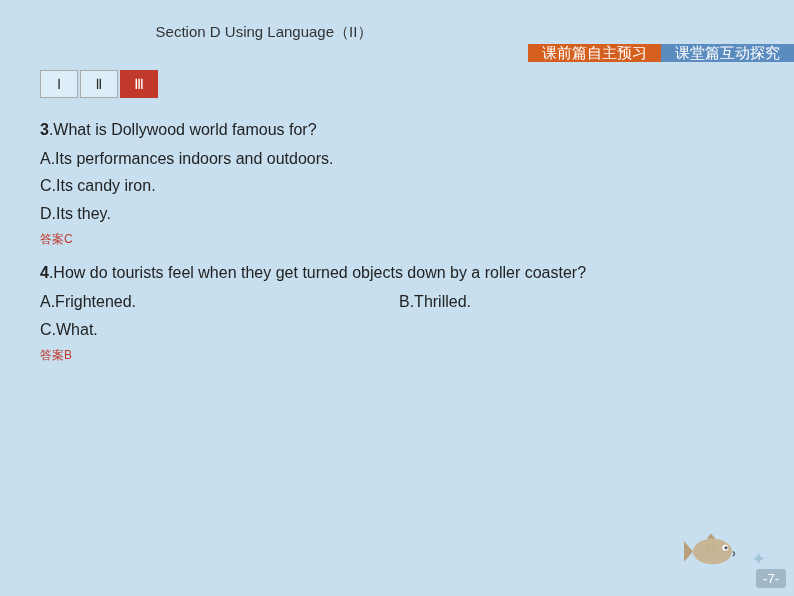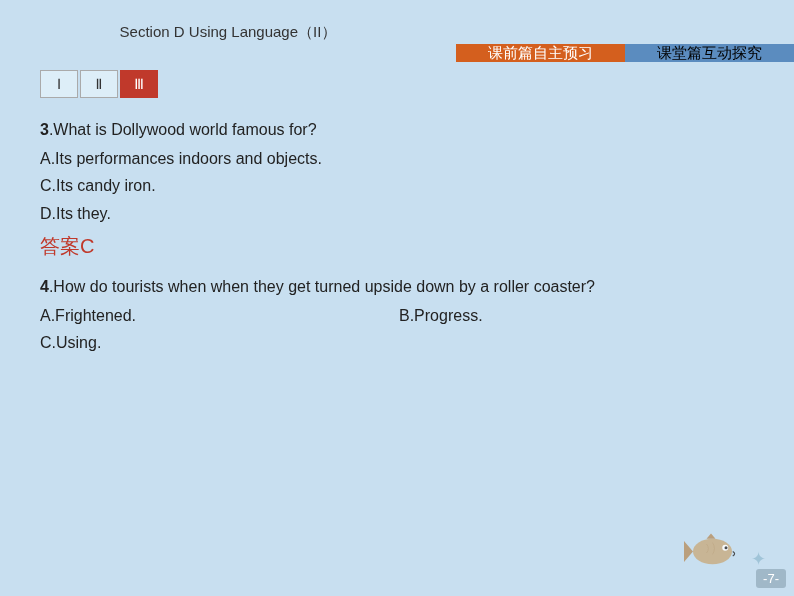--- a/index.html
+++ b/index.html
@@ -27,34 +27,34 @@
       font-size: 15px;
       color: #333;
       line-height: 1.4;
       text-align: center;
       padding: 20px 10px;
     }
     .header-btn {
       display: flex;
       align-items: center;
       justify-content: center;
-      padding: 0 32px;
+      padding: 0 14px;
       font-size: 15px;
       color: #fff;
       cursor: pointer;
       min-width: 130px;
       text-align: center;
       margin-top: 44px;
     }
     .header-btn.active {
       background: #d45f1e;
     }
     .header-btn.inactive {
       background: #5b8cbf;
-      color: #000000;
+      color: #ffffff;
     }
 
     
     .tab-bar {
       display: flex;
       background: #c8dff0;
       padding: 8px 40px 0 40px;
       gap: 2px;
     }
     .tab {
@@ -91,21 +91,21 @@
     .bold {
       font-weight: bold;
     }
     .options-grid {
       display: grid;
       grid-template-columns: 1fr 1fr;
       gap: 0 4px;
     }
     .answer {
       color: #c0392b;
-      font-size: 20px;
+      font-size: 12px;
       margin-top: 2px;
       margin-bottom: 10px;
     }
 
     
     .fish-container {
       position: absolute;
       bottom: 22px;
       right: 50px;
       display: flex;
@@ -154,36 +154,39 @@
   <div class="tab">Ⅱ</div>
   <div class="tab active">Ⅲ</div>
 </div>
 
 <div class="content">
 
   <div class="question-block">
     <div class="question-text">
       <span class="bold">3</span><span>.What is Dollywood world famous for?</span>
     </div>
-    <div>A.Its performances indoors and objects.</div>
+    <div>A.Its performances indoors and outdoors.</div>
     <div>C.Its candy iron.</div>
     <div>D.Its they.</div>
     <div class="answer">
       <span>答案</span><span>C</span>
     </div>
   </div>
 
   <div class="question-block">
     <div class="question-text">
-      <span class="bold">4</span><span>.How do tourists when when they get turned upside down by a roller coaster?</span>
+      <span class="bold">4</span><span>.How do tourists feel when they get turned objects down by a roller coaster?</span>
     </div>
     <div class="options-grid">
       <div>A.Frightened.</div>
-      <div>B.Progress.</div>
-      <div>C.Using.</div>
+      <div>B.Thrilled.</div>
+      <div>C.What.</div>
+    </div>
+    <div class="answer">
+      <span>答案</span><span>B</span>
     </div>
   </div>
 
 </div>
 
 <div class="fish-container">
   <svg class="fish-svg" viewBox="0 0 80 60">
 
     <ellipse cx="38" cy="32" rx="26" ry="17" fill="#c8a87a" opacity="0.9"></ellipse>
 

